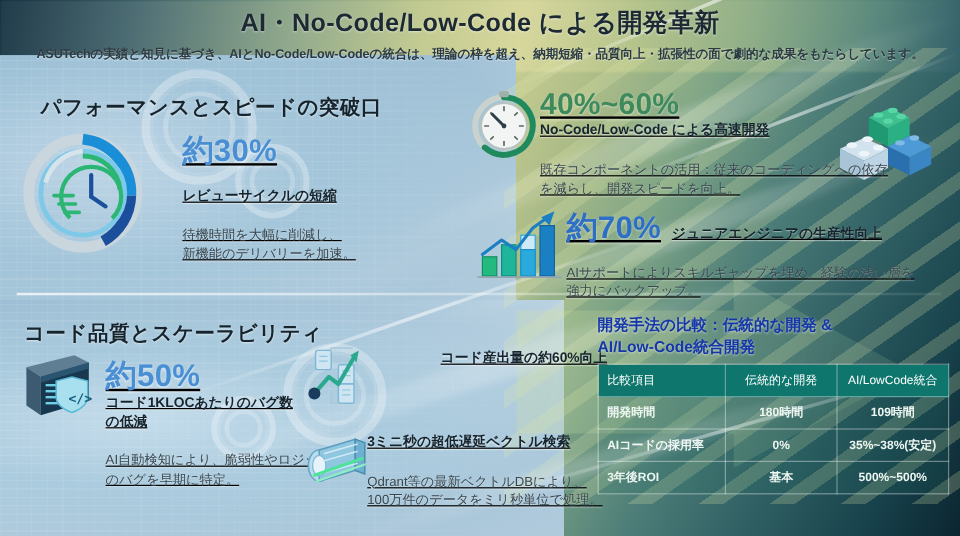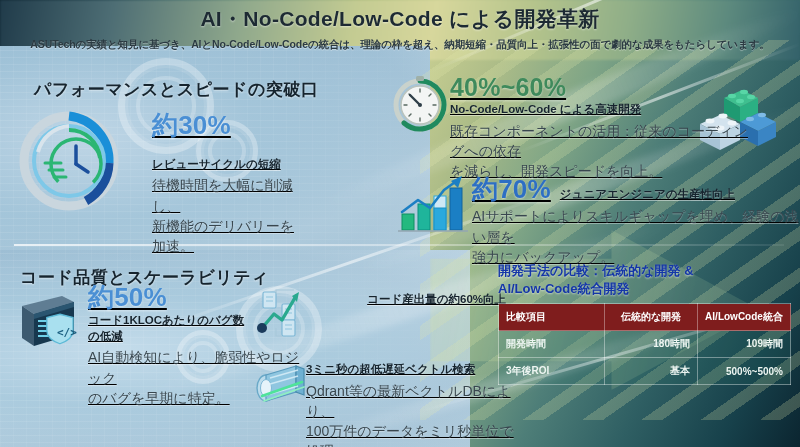--- a/index.html
+++ b/index.html
@@ -127,30 +127,30 @@
     font-size:26px; font-weight:700; line-height:1.05;
     letter-spacing:.2px;
   }
   .stat .big.blue  { color:#4a8fd4; text-shadow:0 1px 2px rgba(255,255,255,.5); }
   .stat .big.green { color:#3f8a5c; text-shadow:0 1px 2px rgba(255,255,255,.45); }
   .stat .lead {
     font-size:11.5px; font-weight:700; color:#16242e; line-height:1.35;
     margin-top:2px; text-shadow:0 1px 1px rgba(255,255,255,.45);
   }
   .stat .desc {
-    font-size:14px; font-weight:500; color:#39474f; line-height:1.45;
-    margin-top:3px; text-shadow:0 1px 1px rgba(255,255,255,.35);
+    font-size:11px; font-weight:500; color:#39474f; line-height:1.45;
+    margin-top:17px; text-shadow:0 1px 1px rgba(255,255,255,.35);
   }
   .inline-row { display:flex; align-items:baseline; gap:9px; }
 
   
   .stat.s30 { left:152px; top:112px; width:150px; }
   .stat.s4060 { left:450px; top:74px; width:300px; }
   .stat.s70 { left:472px; top:176px; width:330px; }
-  .stat.s50 { left:88px;  top:284px; width:220px; }
+  .stat.s50 { left:88px;  top:300px; width:220px; }
   .stat.s60 { left:306px; top:292px; width:200px;text-align:right; }
   .stat.s3ms{ left:306px; top:362px; width:210px; }
 
   .stat.s4060 .big { font-size:25px; }
   .stat.s4060 .lead { font-size:11.5px; }
   .stat.s60 .lead, .stat.s3ms .lead { font-size:11.5px; font-weight:700; }
 
   
   .icon { position:absolute; z-index:9; }
 
@@ -180,33 +180,33 @@
   .cmp-title {
     color:#1436a8; font-size:13px; font-weight:700; line-height:1.35;
     text-shadow:0 1px 2px rgba(255,255,255,.55);
     margin-bottom:6px;
   }
   table.cmp-table {
     width:292px; border-collapse:collapse;
     table-layout:fixed;
   }
   table.cmp-table th {
-    background:#7f1d1d; color:#ffffff;
-    font-size:10px; font-weight:700; text-align:left;
+    background:#0f766e; color:#ffffff;
+    font-size:10px; font-weight:400; text-align:left;
     padding:6px 7px; border:1px solid rgba(255,255,255,.35);
     white-space:nowrap;
   }
   table.cmp-table th.c { text-align:center; }
   table.cmp-table td {
     font-size:10px; color:#eef6f2; font-weight:600;
     padding:6px 7px; border:1px solid rgba(255,255,255,.38);
     background:rgba(40,110,100,.18);
     white-space:nowrap;
   }
-  table.cmp-table td.c { text-align:right; }
+  table.cmp-table td.c { text-align:center; }
   table.cmp-table col.c1 { width:106px; }
   table.cmp-table col.c2 { width:93px; }
   table.cmp-table col.c3 { width:93px; }
 </style>
 </head>
 <body>
 
 <div class="canvas">
 
   <div class="bg-base"></div>
@@ -460,20 +460,25 @@
           <th class="c">AI/LowCode統合</th>
         </tr>
       </thead>
       <tbody>
         <tr>
           <td>開発時間</td>
           <td class="c">180時間</td>
           <td class="c">109時間</td>
         </tr>
         <tr>
+          <td>AIコードの採用率</td>
+          <td class="c">0%</td>
+          <td class="c">35%~38%(安定)</td>
+        </tr>
+        <tr>
           <td>3年後ROI</td>
           <td class="c">基本</td>
           <td class="c">500%~500%</td>
         </tr>
       </tbody>
     </table>
   </div>
 
 </div>
 

